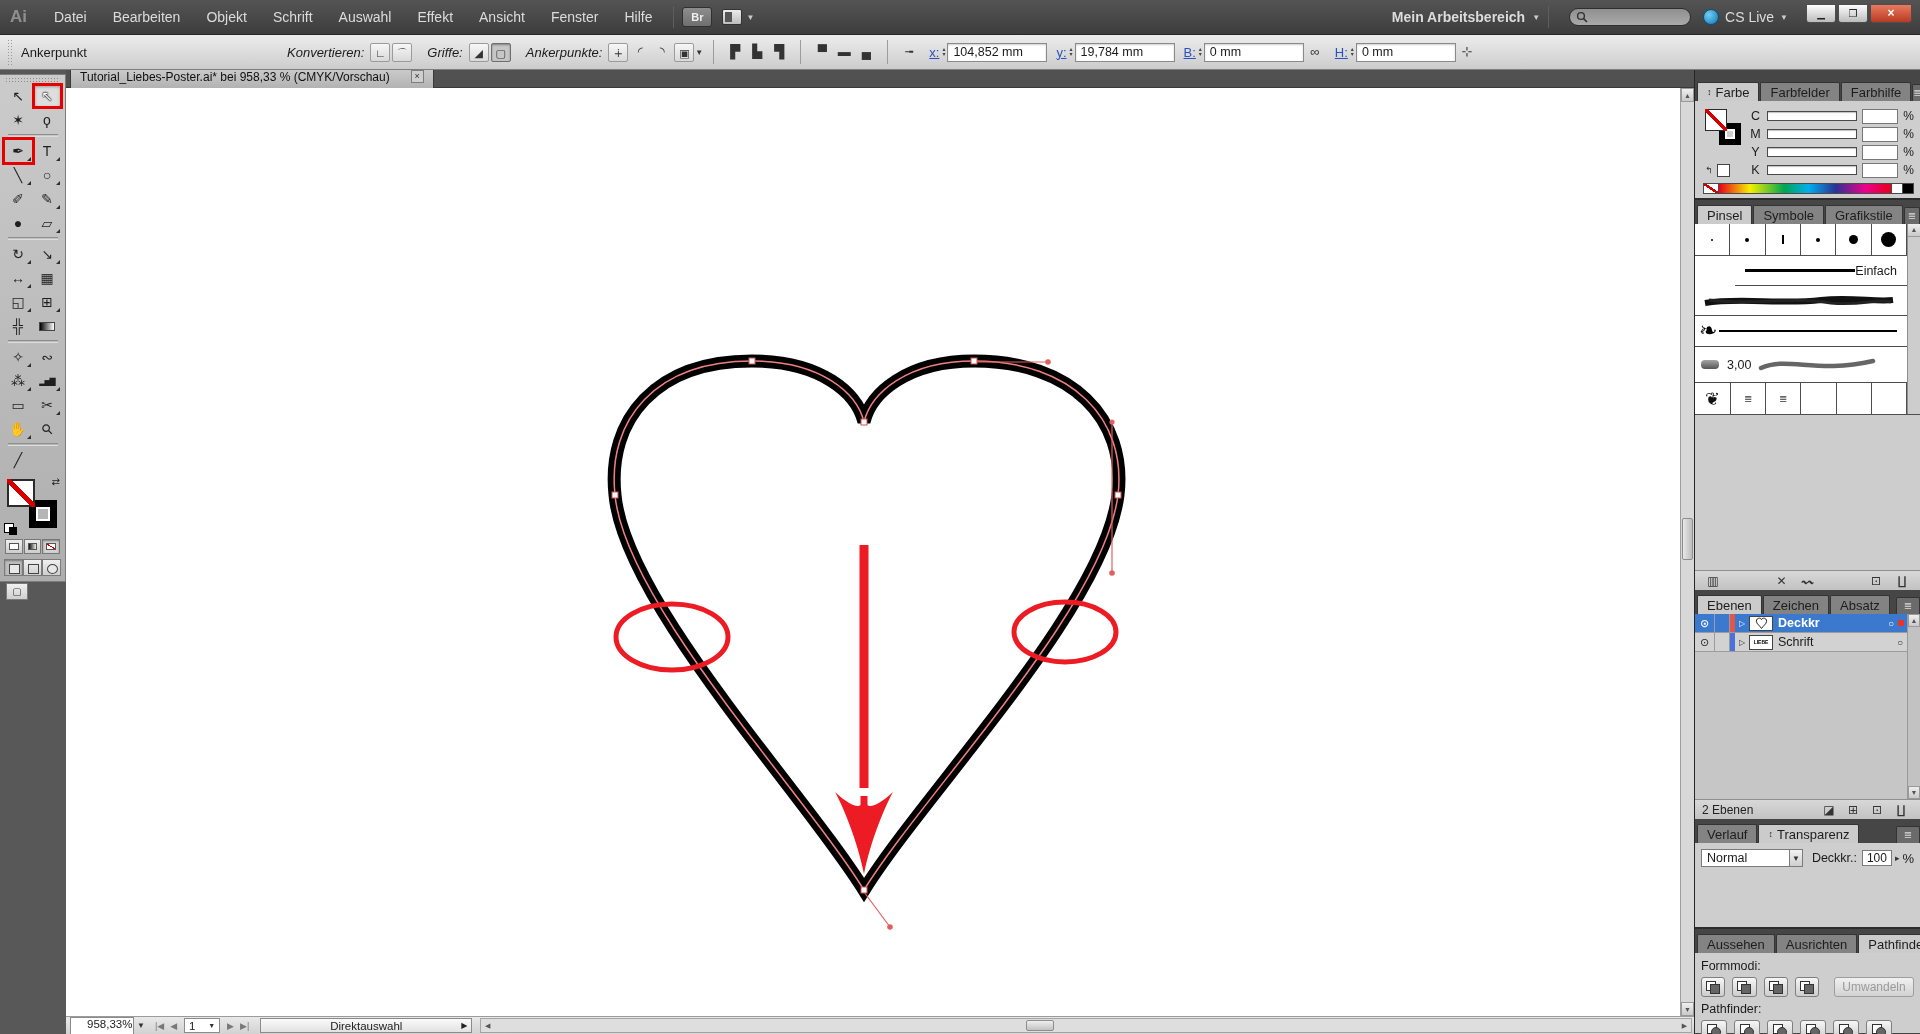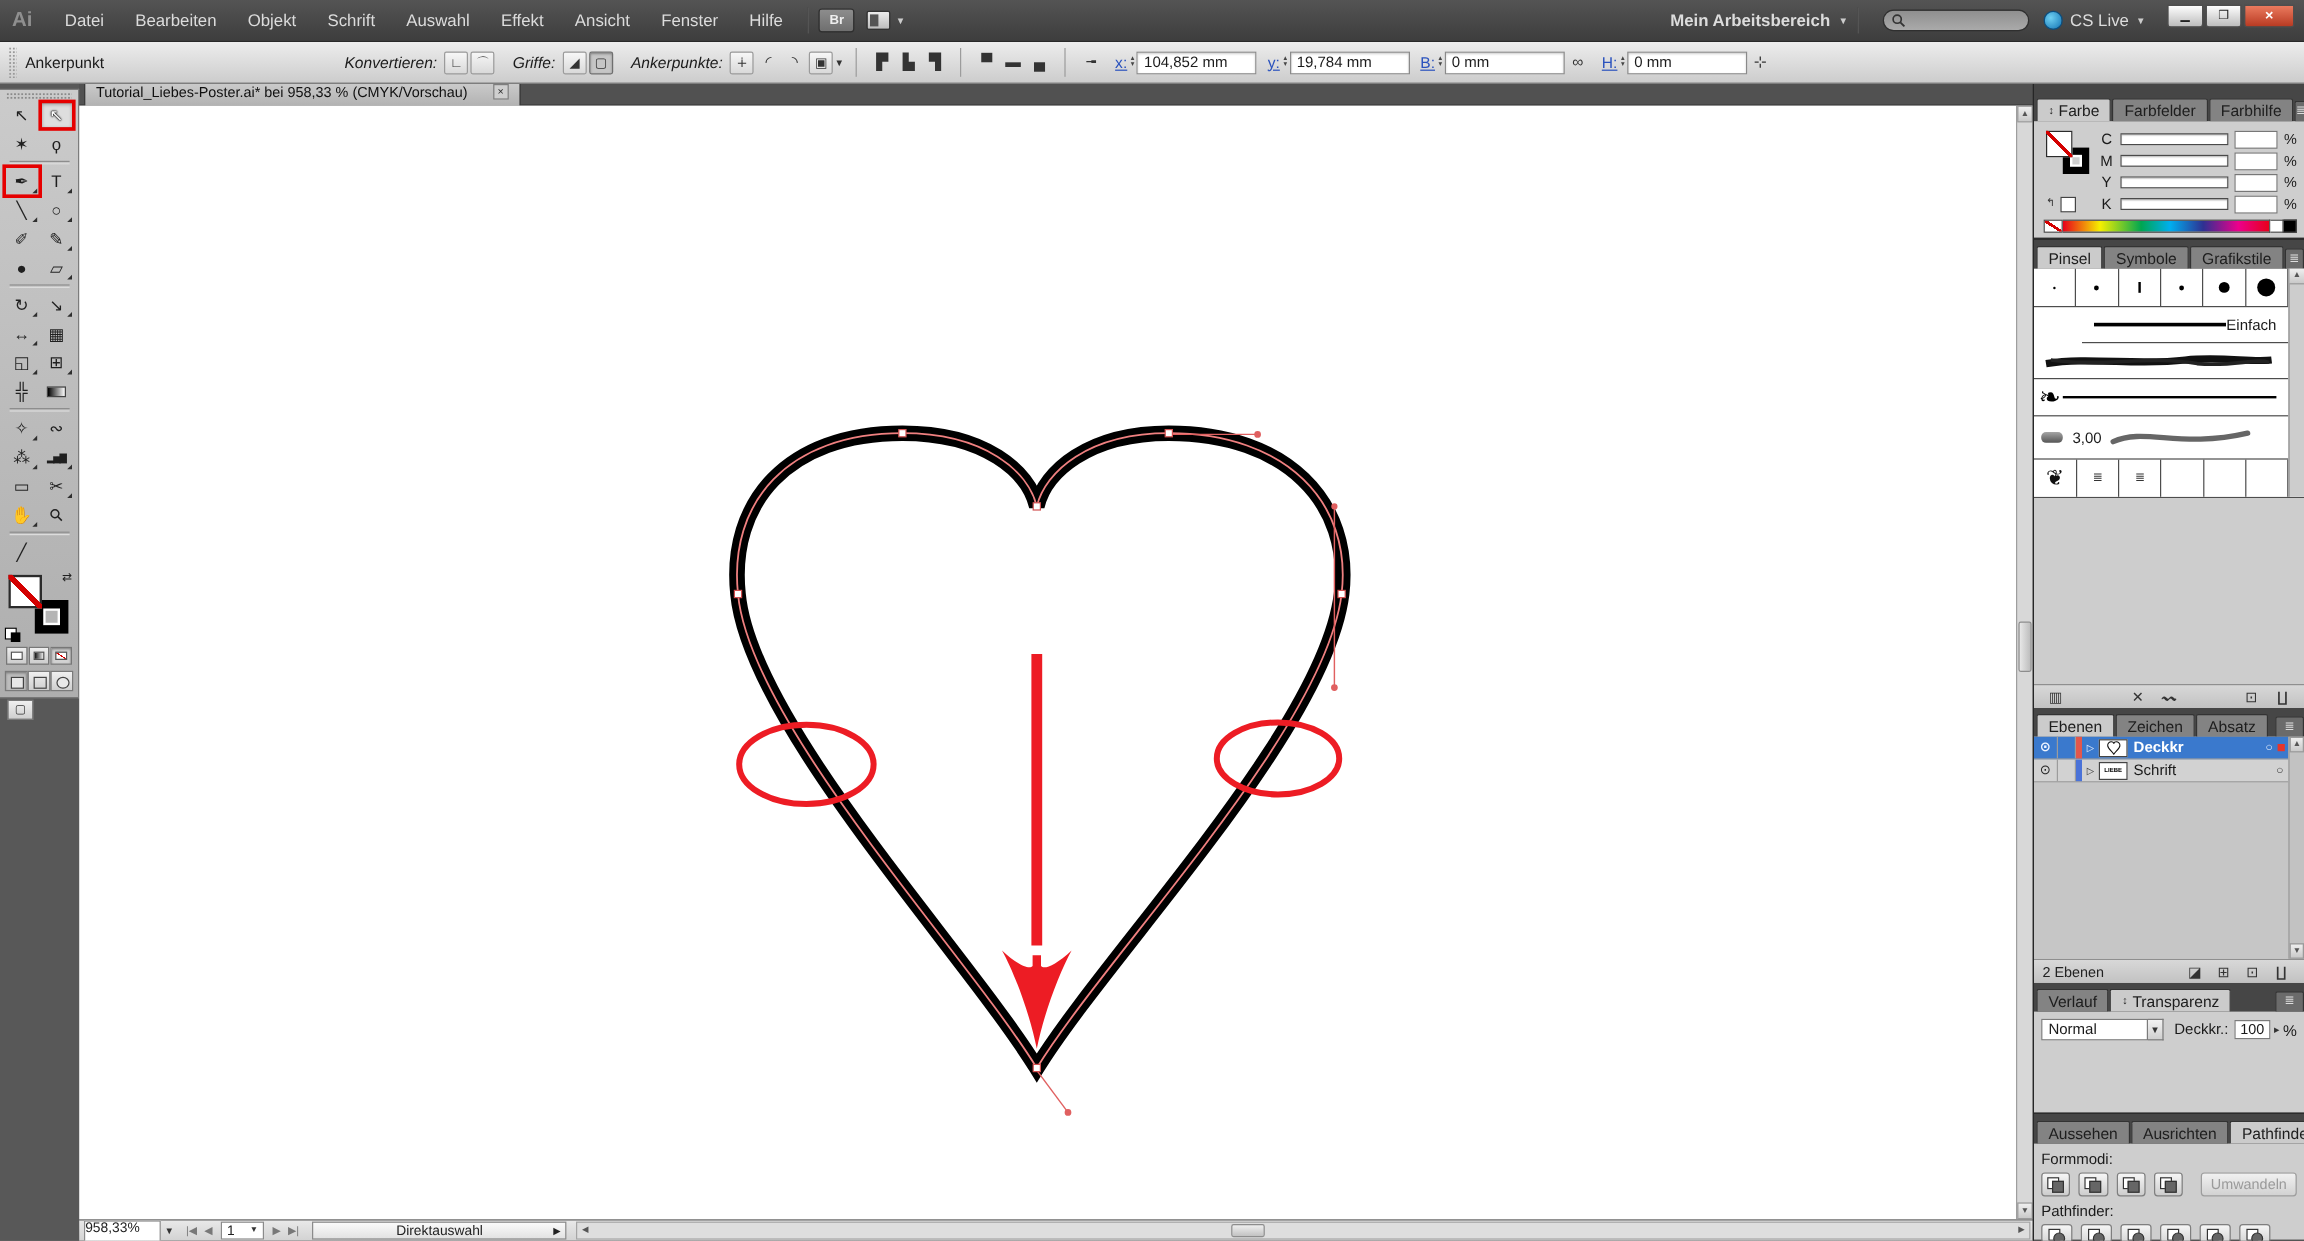--- a/index.html
+++ b/index.html
@@ -124,21 +124,21 @@
   background:linear-gradient(#efefef,#c9c9c9); border:1px solid #9a9a9a;
   font-size:7px; text-align:center; line-height:13px; color:#555; }
 .vs-thumb { position:absolute; left:1px; top:430px; width:11px; height:42px;
   background:linear-gradient(90deg,#e8e8e8,#bdbdbd); border:1px solid #8d8d8d; border-radius:2px; }
 
 
 .statusbar { position:absolute; left:66px; top:1016px; width:1628px; height:18px;
   background:linear-gradient(#e9e9e9,#d2d2d2); border-top:1px solid #9b9b9b;
   display:flex; align-items:center; font-size:12px; color:#222; }
 .zoombox { width:64px; height:18px; background:#fff; border:1px solid #8b8b8b;
-  padding:0 0; font-size:11.5px; line-height:13px; margin-left:4px; }
+  padding:0 16px; font-size:11.5px; line-height:13px; margin-left:4px; }
 .sb-dd { font-size:8px; margin:0 7px 0 3px; color:#333; }
 .navbtn { font-size:9px; color:#787878; margin:0 3px; }
 .abox { width:36px; height:15px; background:#fff; border:1px solid #8b8b8b;
   font-size:11.5px; padding:0 4px; display:flex; justify-content:space-between; align-items:center; margin:0 4px; }
 .abox .dd2 { font-size:7px; color:#333; }
 .statusfield { width:212px; height:15px; border:1px solid #8b8b8b;
   background:linear-gradient(#fafafa,#e2e2e2); display:flex; align-items:center; justify-content:center;
   position:relative; margin:0 8px; font-size:11.5px; }
 .statusfield .arr { position:absolute; right:4px; font-size:8px; }
 .hscroll { flex:1; height:15px; border:1px solid #a5a5a5; background:#dedede; position:relative; margin-right:2px; }

